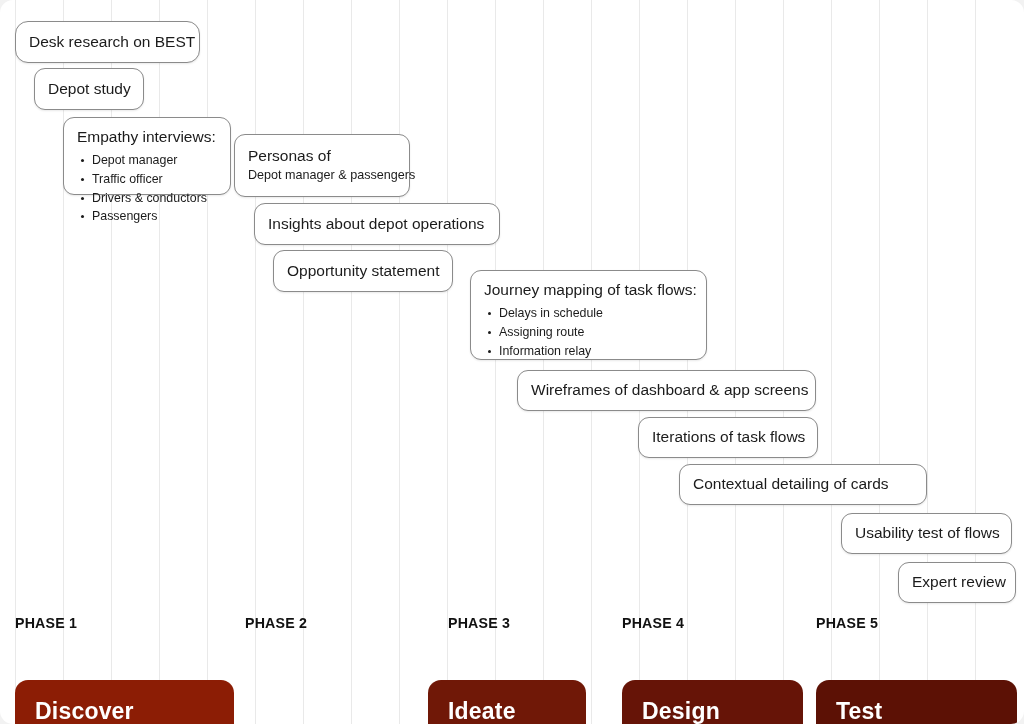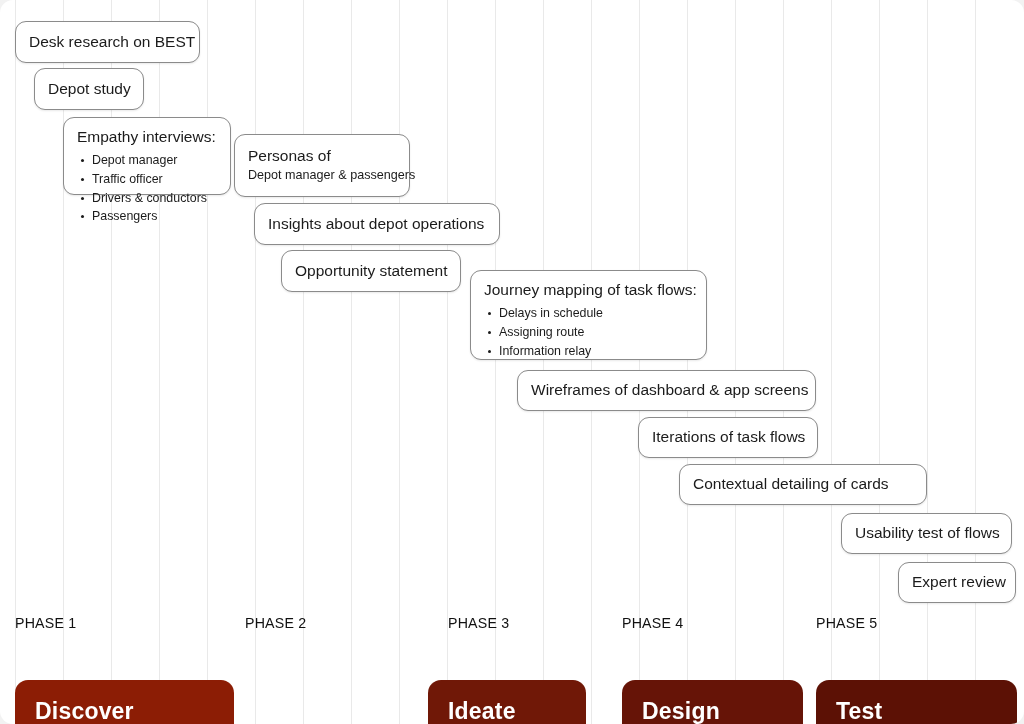--- a/index.html
+++ b/index.html
@@ -101,21 +101,21 @@
     position: absolute;
     left: 0;
     top: 608px;
     width: 1024px;
     height: 116px;
   }
   .phase-label {
     position: absolute;
     top: 7px;
     font-size: 14.2px;
-    font-weight: 400;
+    font-weight: 700;
     letter-spacing: 0.2px;
     color: #111111;
     white-space: nowrap;
   }
   .phase-bar {
     position: absolute;
     top: 36px;
     height: 62px;
     border-radius: 13px;
     display: flex;
@@ -155,21 +155,21 @@
       <div class="gridline" style="left: 687px; background: rgb(233, 233, 233);"></div>
       <div class="gridline" style="left: 735px; background: rgb(233, 233, 233);"></div>
       <div class="gridline" style="left: 783px; background: rgb(233, 233, 233);"></div>
       <div class="gridline" style="left: 831px; background: rgb(233, 233, 233);"></div>
       <div class="gridline" style="left: 879px; background: rgb(233, 233, 233);"></div>
       <div class="gridline" style="left: 927px; background: rgb(233, 233, 233);"></div>
       <div class="gridline" style="left: 975px; background: rgb(233, 233, 233);"></div>
     </div>
 
   <div id="cardlayer">
-      <div class="card" style="left: 15px; top: 21px; width: 185px; height: 42px;">
+      <div class="card" style="left: 15px; top: 21px; width: 185px; height: 42px; border-radius: 13px;">
         <div class="card-title">Desk research on BEST</div>
       </div>
       <div class="card" style="left: 34px; top: 68px; width: 110px; height: 42px;">
         <div class="card-title">Depot study</div>
       </div>
       <div class="card has-list" style="left: 63px; top: 117px; width: 168px; height: 78px;">
         <div class="card-title">Empathy interviews:</div>
         <ul class="card-list">
           <li>Depot manager</li>
           <li>Traffic officer</li>
@@ -177,21 +177,21 @@
           <li>Passengers</li>
         </ul>
       </div>
       <div class="card" style="left: 234px; top: 134px; width: 176px; height: 63px;">
         <div class="card-title">Personas of</div>
         <div class="card-sub">Depot manager &amp; passengers</div>
       </div>
       <div class="card" style="left: 254px; top: 203px; width: 246px; height: 42px;">
         <div class="card-title">Insights about depot operations</div>
       </div>
-      <div class="card" style="left: 281px; top: 250px; width: 180px; height: 42px;">
+      <div class="card" style="left: 273px; top: 250px; width: 180px; height: 42px;">
         <div class="card-title">Opportunity statement</div>
       </div>
       <div class="card has-list" style="left: 470px; top: 270px; width: 237px; height: 90px;">
         <div class="card-title">Journey mapping of task flows:</div>
         <ul class="card-list">
           <li>Delays in schedule</li>
           <li>Assigning route</li>
           <li>Information relay</li>
         </ul>
       </div>

